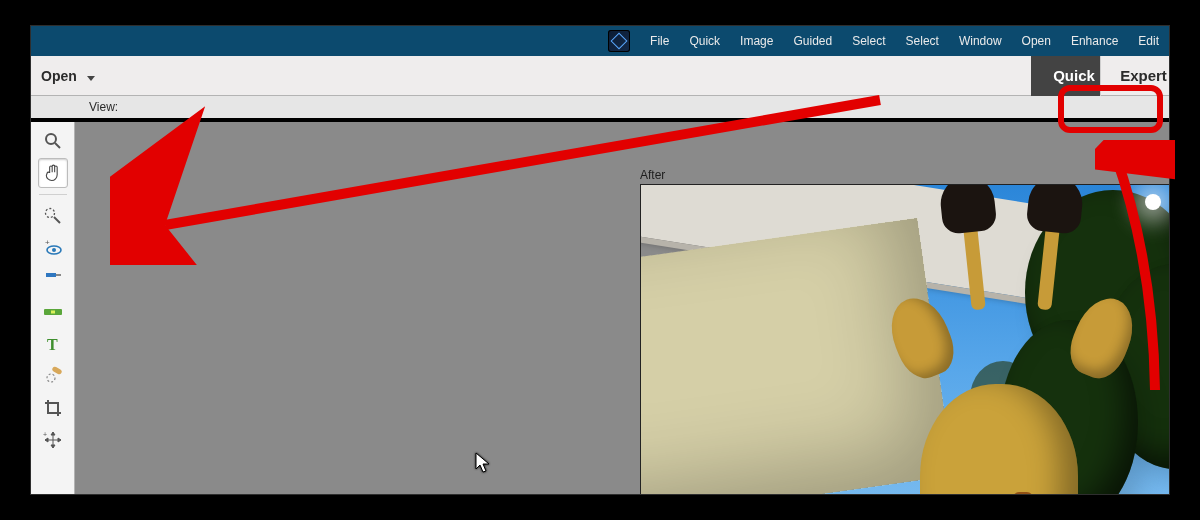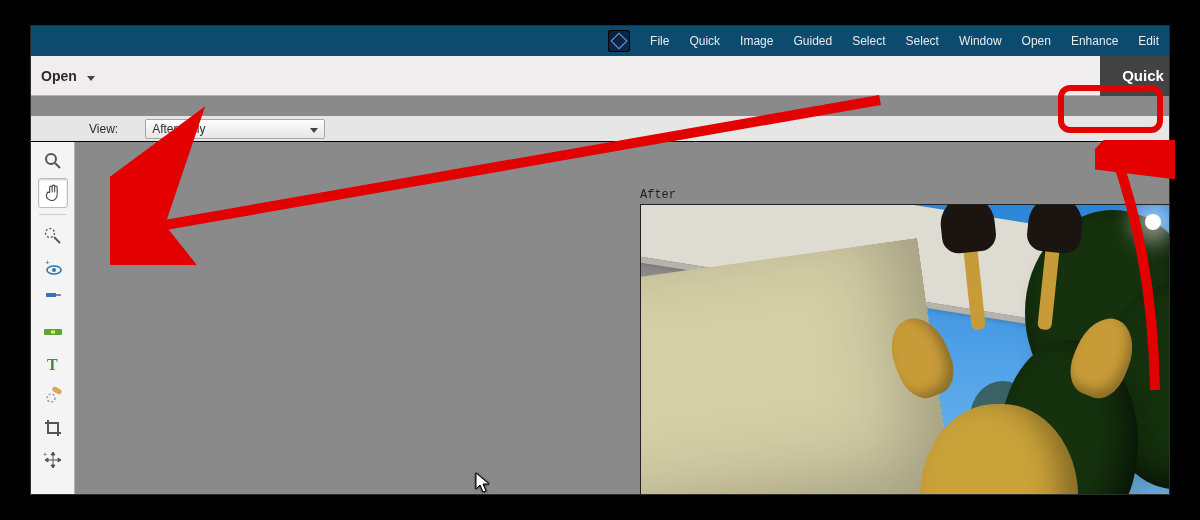--- a/index.html
+++ b/index.html
@@ -9,28 +9,28 @@
   .logo { width: 22px; height: 22px; margin: 0 10px 0 8px; background: linear-gradient(135deg,#0b1c33,#142a4a); border-radius: 3px; display:flex; align-items:center; justify-content:center; box-shadow: inset 0 0 0 1px #000; }
   .logo-dots { width:12px; height:12px; border:1px solid #5aa8ff; transform:rotate(45deg); }
   .menu-item { padding: 0 10px; line-height: 30px; cursor: default; }
   .modebar { height: 40px; background: #efeded; display:flex; align-items:center; border-bottom:1px solid #b3b3b3; }
   .open-btn { display:flex; align-items:center; padding: 0 14px 0 10px; height:100%; font-weight:bold; font-size:14px; color:#2b2b2b; cursor:pointer; }
   .open-caret { margin-left:10px; }
   .mode-spacer { flex:1; }
   .mode-tab { width:69px; text-align:center; line-height:40px; font-weight:bold; font-size:15px; color:#2b2b2b; cursor:pointer;padding-left:17px; }
   .mode-tab.dark { background:#434343; color:#fff; }
   .mode-tab.sep { border-left:1px solid #cfcfcf; }
-  .viewbar { height:26px; background:#e6e6e6; display:flex; align-items:center; padding-left:58px; border-bottom:1px solid #000000; font-size:12px; color:#2a2a2a; gap:27px;margin-top:20px; }
+  .viewbar { height:26px; background:#e6e6e6; display:flex; align-items:center; padding-left:58px; border-bottom:4px solid #000000; font-size:12px; color:#2a2a2a; gap:8px; }
   .view-select { width:180px; height:20px; background: linear-gradient(#fdfdfd,#e6e6e6); border:1px solid #a6a6a6; border-radius:2px; display:flex; align-items:center; padding:0 6px; justify-content:space-between; font-size:12px; color:#333; cursor:pointer; }
   .content { flex:1; display:flex; background:#8a8a8a; position:relative; overflow:hidden; }
   .toolbar { width:44px; background:#f4f4f4; border-right:1px solid #b3b3b3; padding-top:4px; display:flex; flex-direction:column; align-items:center; gap:2px; position:absolute; left:0; top:0; bottom:0; }
   .tool-btn { width:30px; height:30px; display:flex; align-items:center; justify-content:center; border:1px solid transparent; border-radius:3px; cursor:pointer; }
   .tool-btn.active { background:#fff; border-color:#bcbcbc; box-shadow: inset 0 1px 2px rgba(0,0,0,.2); }
   .tool-divider { width:28px; height:1px; background:#d0d0d0; margin:4px 0; }
-  .canvas-area { position:absolute; left:44px; right:0; top:0; bottom:0;font-family:Liberation Mono, monospace; }
+  .canvas-area { position:absolute; left:44px; right:0; top:0; bottom:0; }
   .after-label { position:absolute; left:565px; top:46px; color:#1e1e1e; font-size:12px; }
   .photo { position:absolute; left:565px; top:62px; width:600px; height:340px; border:1px solid #222; overflow:hidden; }
 
   
   .sky { position:absolute; right:0; top:0; width:75%; height:100%; background: linear-gradient(180deg,#2b86d9 0%, #58a7ea 55%, #7cbdf0 100%); }
   .roof { position:absolute; top:0; left:0; width:55%; height:70%; }
   .roof-eave { position:absolute; left:-10%; top:-5%; width:140%; height:40%; background:#dedbd3; transform:skewY(9deg); box-shadow: 0 6px 6px rgba(0,0,0,.25); }
   .roof-eave::after { content:""; position:absolute; left:0; right:0; bottom:-6px; height:6px; background:#b7b3aa; }
   .wall { position:absolute; left:-20%; top:24%; width:110%; height:110%; background:#d5cfa7; transform: rotate(-8deg); box-shadow: inset -30px -30px 80px rgba(0,0,0,.25); }
   .distant { position:absolute; right:22%; bottom:0; width:26%; height:34%; background: linear-gradient(180deg,#b7ab7c,#6f6240); opacity:.55; }
@@ -84,28 +84,25 @@
     <div class="menu-item">Edit</div>
   </div>
 
   <div class="modebar">
     <div class="open-btn">
       <span>Open</span>
       <span class="open-caret"><span class="caret-down"></span></span>
     </div>
     <div class="mode-spacer"></div>
     <div class="mode-tab dark">Quick</div>
+    <div class="mode-tab sep">Expert</div>
   </div>
 
   <div class="viewbar">
     <span>View:</span>
-    <div class="view-select">
-      <span>After Only</span>
-      <span><span class="caret-down"></span></span>
-    </div>
   </div>
 
   <div class="content">
 
     <div class="toolbar">
       <div class="tool-btn">
         <svg width="20" height="20" viewBox="0 0 20 20">
             <circle cx="8" cy="8" r="5" fill="none" stroke="#555" stroke-width="2"></circle>
             <line x1="12" y1="12" x2="17" y2="17" stroke="#555" stroke-width="2"></line>
           </svg>

